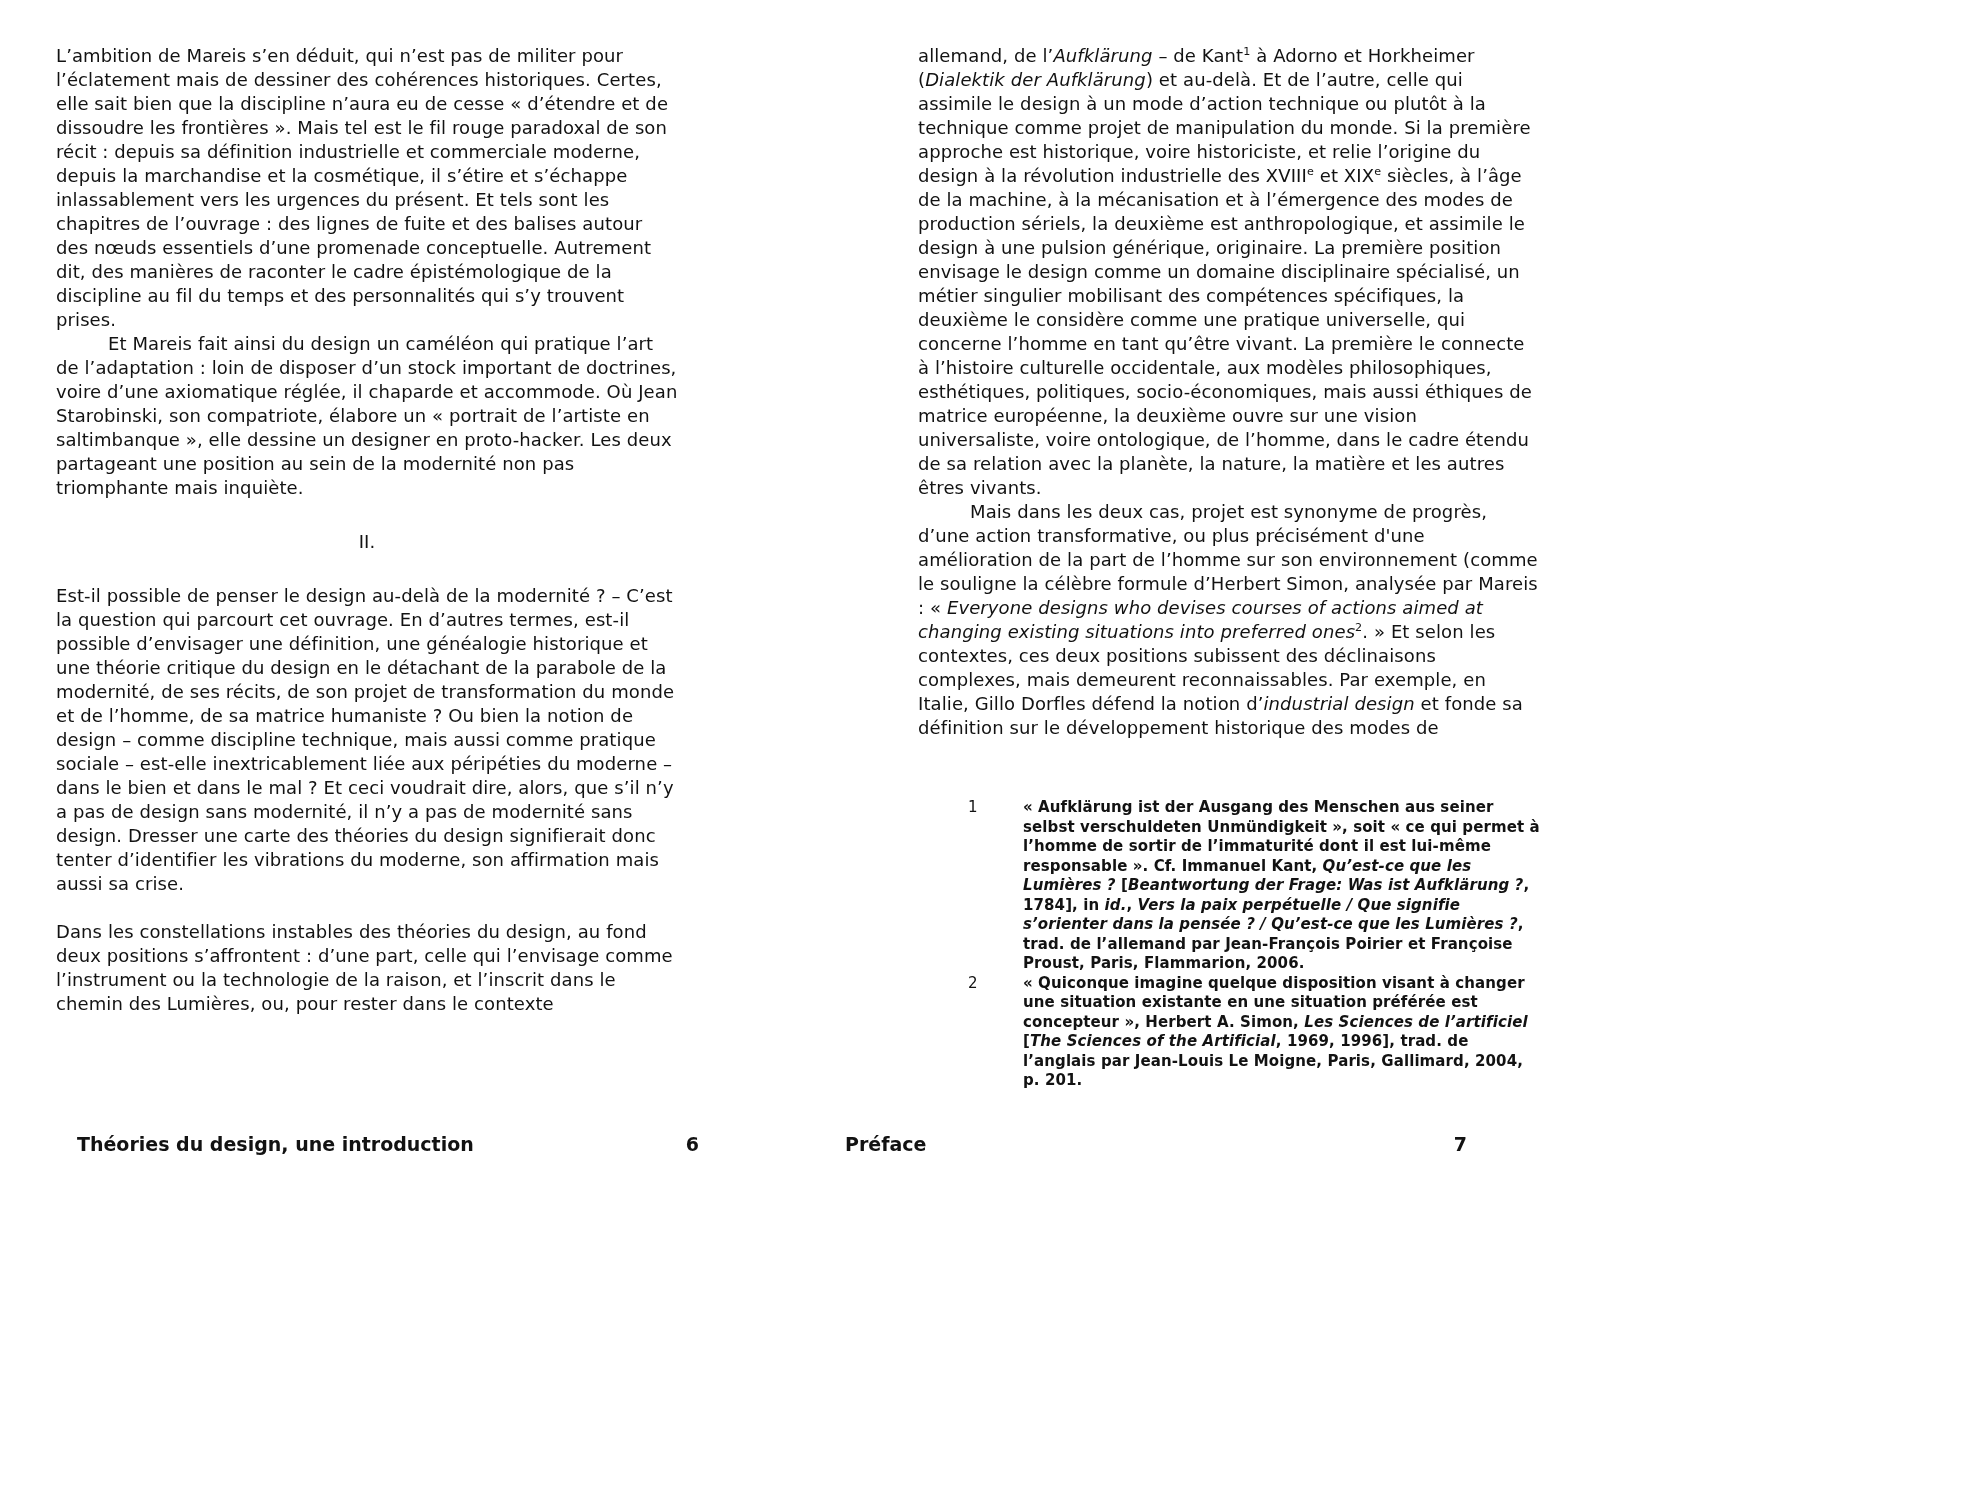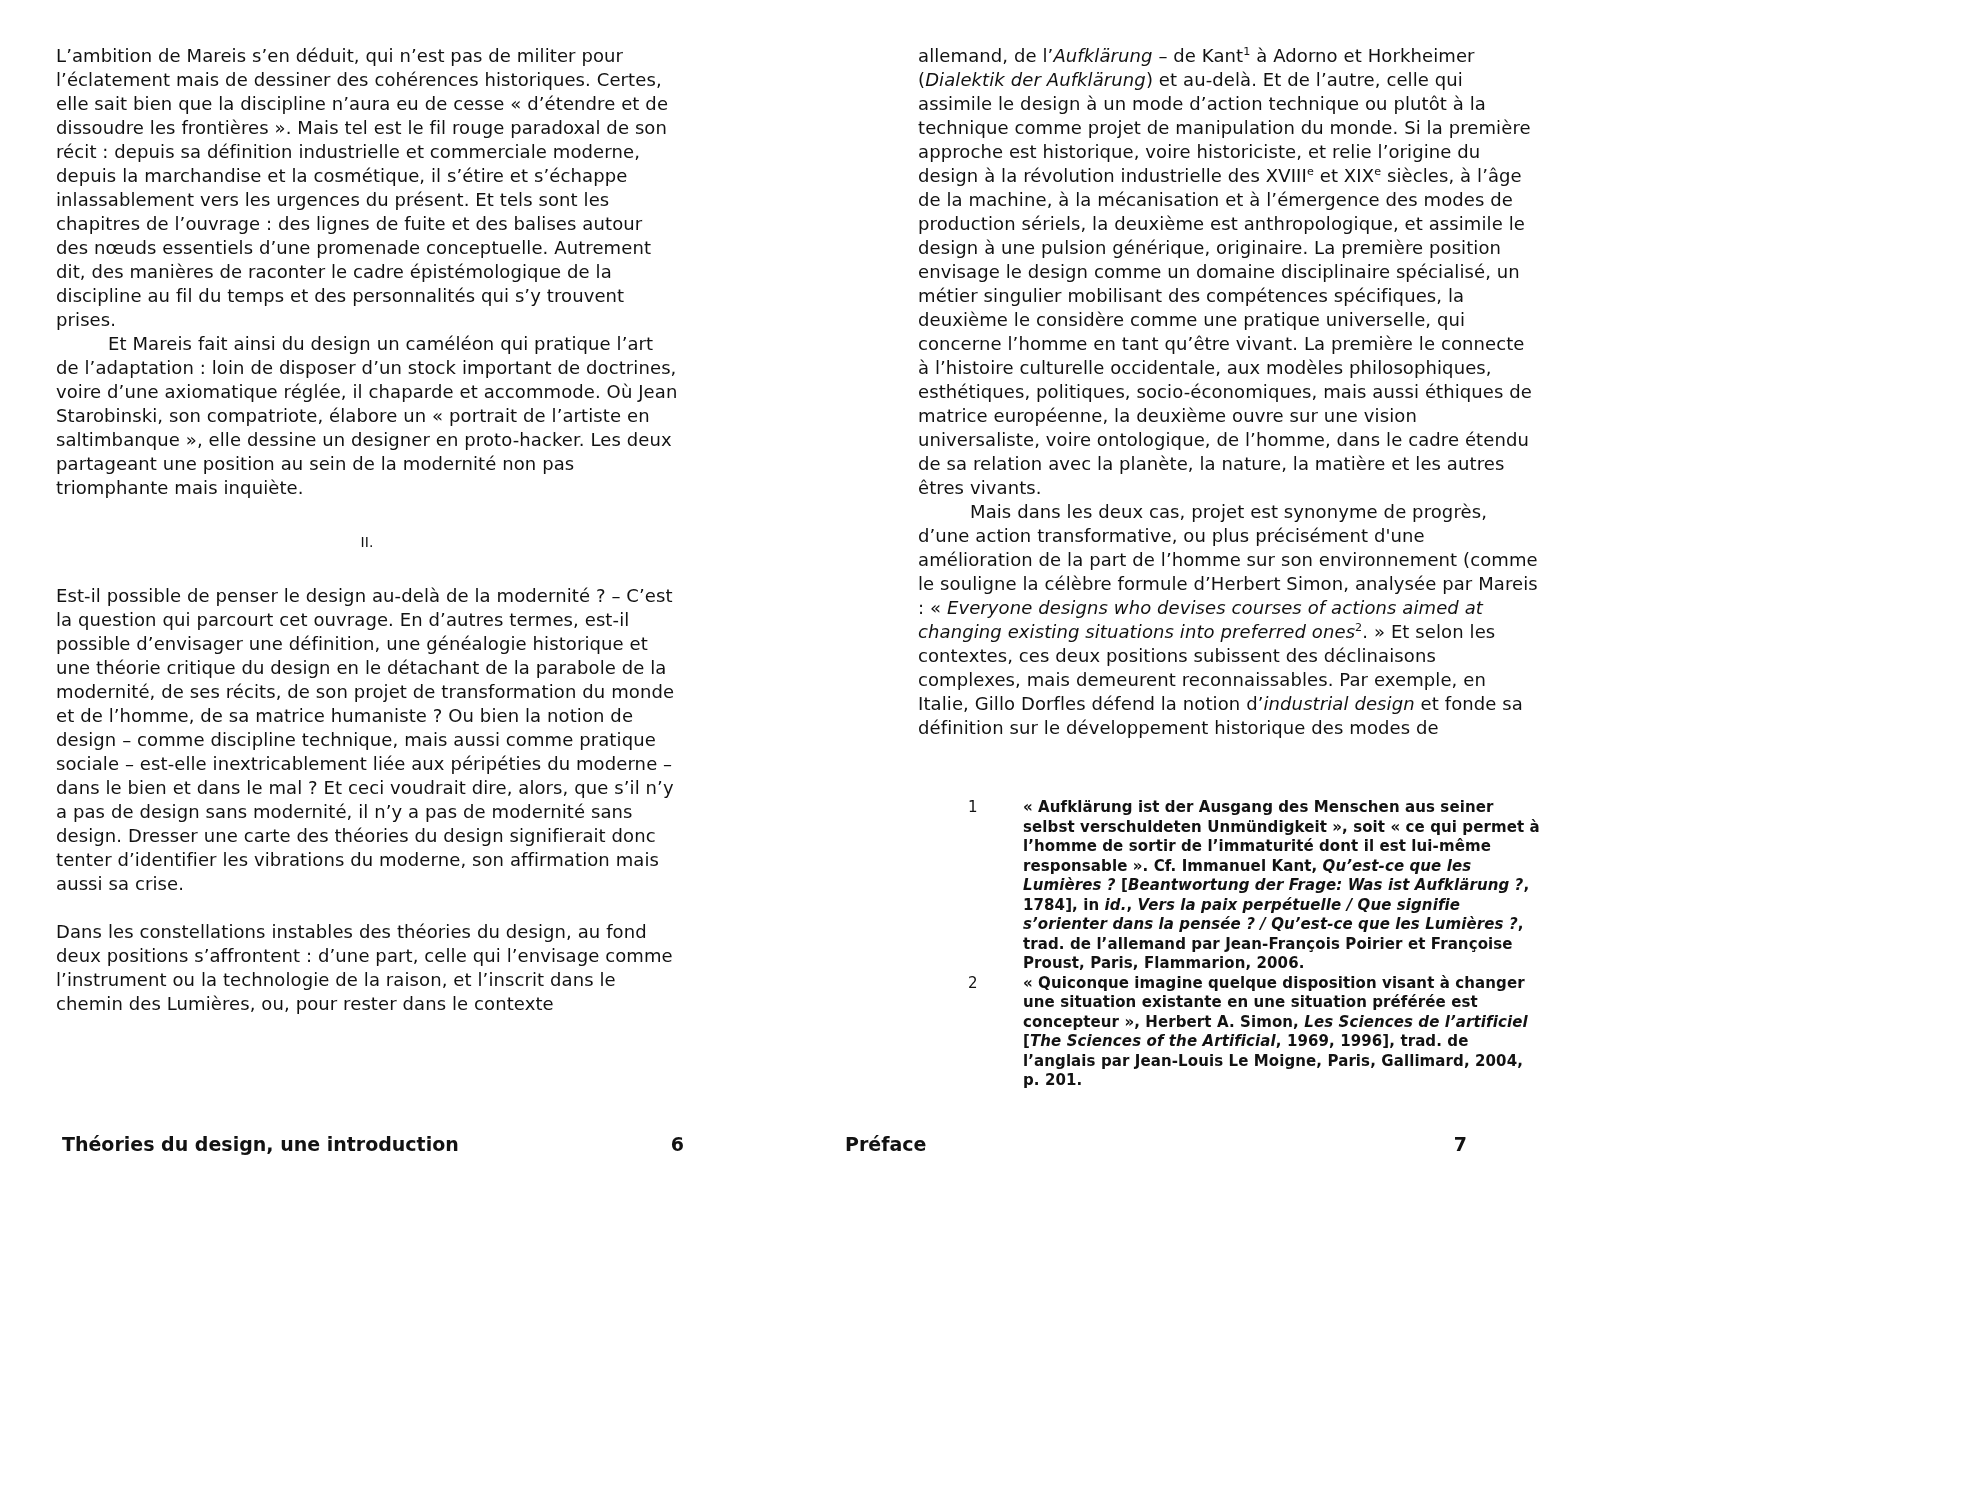--- a/index.html
+++ b/index.html
@@ -26,21 +26,21 @@
   }
   .text-block-left  { left: 56px;  }
   .text-block-right { left: 918px; }
 
   .text-block p { margin: 0; }
   p.indent { text-indent: 52px; }
   p.space-before { margin-top: 24px; }
 
   .section-heading {
     text-align: center;
-    font-size: 14px;
+    font-size: 18px;
     font-weight: normal;
     line-height: 24px;
     margin: 30px 0 30px 0;
   }
 
   .it { font-style: italic; }
   sup { font-size: 0.62em; line-height: 0; vertical-align: super; }
 
   .footnotes {
     margin-top: 58px;
@@ -57,21 +57,21 @@
   .page-footer {
     position: absolute;
     top: 1132px;
     width: 622px;
     display: flex;
     justify-content: space-between;
     font-size: 19px;
     font-weight: bold;
     line-height: 24px;
   }
-  .page-footer-left  { left: 62px; align-items: flex-end;  }
+  .page-footer-left  { left: 77px; align-items: flex-end;  }
   .page-footer-right { left: 845px; }
 </style>
 </head>
 <body>
 
 <div class="spread">
 
   <div class="page page-left">
     <div class="text-block text-block-left">
       <p><span>L’ambition de Mareis s’en déduit, qui n’est pas de militer pour l’éclatement mais de dessiner des cohérences historiques. Certes, elle sait bien que la discipline n’aura eu de cesse « d’étendre et de dissoudre les frontières ». Mais tel est le fil rouge paradoxal de son récit : depuis sa définition industrielle et commerciale moderne, depuis la marchandise et la cosmétique, il s’étire et s’échappe inlassablement vers les urgences du présent. Et tels sont les chapitres de l’ouvrage : des lignes de fuite et des balises autour des nœuds essentiels d’une promenade conceptuelle. Autrement dit, des manières de raconter le cadre épistémologique de la discipline au fil du temps et des personnalités qui s’y trouvent prises.</span></p>

